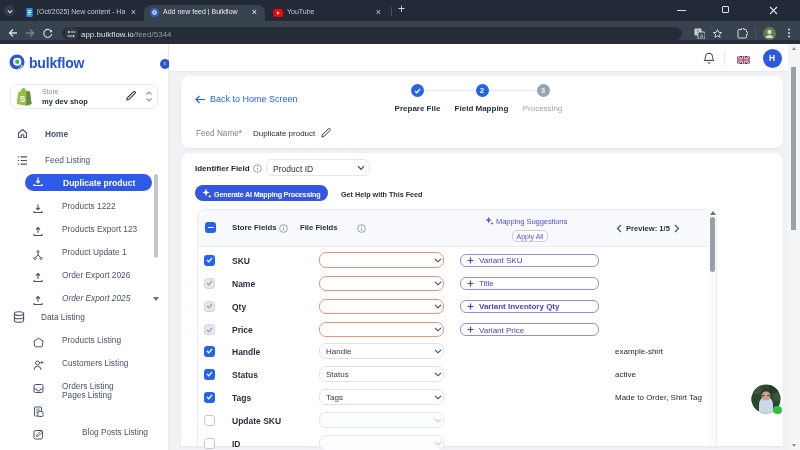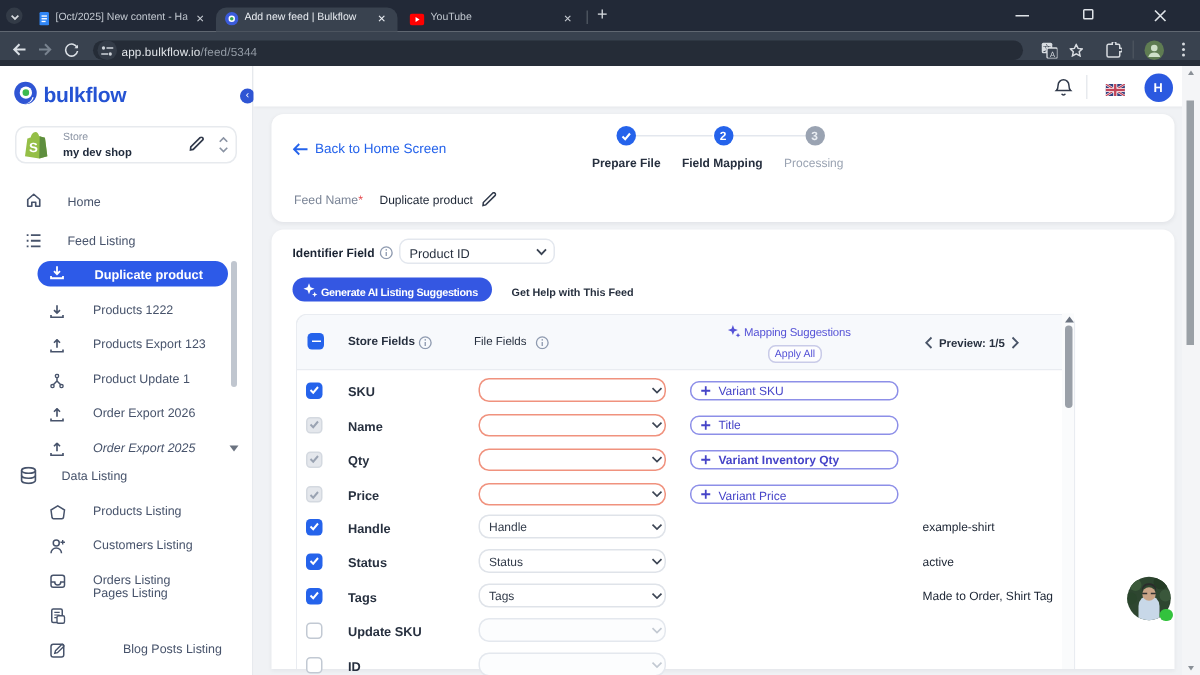--- a/index.html
+++ b/index.html
@@ -142,21 +142,21 @@
   <svg class="abs" style="left:126px;top:91px" width="10" height="10" viewBox="0 0 10 10">
       <path d="M1 9 L2.8 8.6 L9 2.4 A1.1 1.1 0 0 0 7.4 0.8 L1.2 7 Z" fill="none" stroke="#30394a" stroke-width="1.1"></path>
     </svg>
   <svg class="abs" style="left:145px;top:91px" width="8" height="11" viewBox="0 0 8 11">
       <path d="M1.5 3.5 L4 1 L6.5 3.5 M1.5 7.5 L4 10 L6.5 7.5" stroke="#8a93a3" stroke-width="1.1" fill="none"></path>
     </svg>
 
   <svg class="abs" style="left:17px;top:128px" width="11" height="11" viewBox="0 0 11 11">
       <path d="M1.5 5 L5.5 1.5 L9.5 5 V9.5 H6.8 V6.8 H4.2 V9.5 H1.5 Z" fill="none" stroke="#47536b" stroke-width="1.1" stroke-linejoin="round"></path>
     </svg>
-  <div class="abs menutext" style="left:45px;top:128.5px;">Home</div>
+  <div class="abs menutext" style="left:45px;top:128.5px;font-weight:bold;">Home</div>
 
   <svg class="abs" style="left:17px;top:155px" width="11" height="11" viewBox="0 0 11 11">
       <path d="M0.8 1.8 H2 M0.8 5.5 H2 M0.8 9.2 H2 M3.6 1.8 H10 M3.6 5.5 H10 M3.6 9.2 H10" stroke="#47536b" stroke-width="1.2"></path>
     </svg>
   <div class="abs menutext" style="left:45px;top:155px;">Feed Listing</div>
 
   <div class="abs" style="left:25px;top:173.5px;width:127px;height:17px;background:#2d5ae8;border-radius:8.5px;"></div>
   <svg class="abs" style="left:33px;top:177px" width="10" height="10" viewBox="0 0 10 10">
       <path d="M5 0.5 V5.5 M3 3.8 L5 5.8 L7 3.8" stroke="#fff" stroke-width="1.2" fill="none"></path>
       <path d="M1 7 V8.5 H9 V7" stroke="#fff" stroke-width="1.2" fill="none"></path>
@@ -228,37 +228,37 @@
   <div class="abs" style="left:273px;top:163.5px;font-size:8.5px;color:#27303f;">Product ID</div>
   <svg class="abs" style="left:357px;top:165px" width="8" height="6" viewBox="0 0 8 6">
       <path d="M1 1.2 L4 4.4 L7 1.2" stroke="#3c4554" stroke-width="1.2" fill="none"></path>
     </svg>
 
   <div class="abs" style="left:195px;top:185px;width:133px;height:16px;background:#3457e2;border-radius:8px;"></div>
   <svg class="abs" style="left:202px;top:188px" width="10" height="10" viewBox="0 0 10 10">
       <path d="M4 0.8 L5 3.5 L7.7 4.5 L5 5.5 L4 8.2 L3 5.5 L0.3 4.5 L3 3.5 Z" fill="#fff"></path>
       <path d="M7.8 6.5 L8.3 7.8 L9.6 8.3 L8.3 8.8 L7.8 10.1 L7.3 8.8 L6 8.3 L7.3 7.8 Z" fill="#fff"></path>
     </svg>
-  <div class="abs" style="left:214px;top:189.5px;font-size:7.2px;font-weight:bold;color:#fff;letter-spacing:-0.2px;white-space:nowrap;">Generate AI Listing Suggestions</div>
+  <div class="abs" style="left:214px;top:189.5px;font-size:7.2px;font-weight:bold;color:#fff;letter-spacing:-0.2px;white-space:nowrap;">Generate AI Mapping Processing</div>
   <div class="abs" style="left:341px;top:189.5px;font-size:7.2px;font-weight:bold;color:#27303f;letter-spacing:0px;white-space:nowrap;">Get Help with This Feed</div>
 
   <div class="abs" style="left:197px;top:209px;width:520px;height:237px;background:#fff;border:1px solid #e9ecf1;border-bottom:none;border-radius:8px 8px 0 0;"></div>
   <div class="abs" style="left:198px;top:210px;width:518px;height:37px;background:#f7f9fc;border-radius:7px 7px 0 0;border-bottom:1px solid #e9ecf1;"></div>
 
   <div class="abs" style="left:205px;top:222px;width:11px;height:11px;background:#2563eb;border-radius:3px;"></div>
   <div class="abs" style="left:207.5px;top:226.7px;width:6px;height:1.6px;background:#fff;"></div>
   <div class="abs" style="left:232px;top:223px;font-size:7.8px;font-weight:bold;color:#27303f;">Store Fields</div>
   <div class="abs infoi" style="left:279px;top:223.5px;">
       <svg width="9" height="9" viewBox="0 0 9 9">
         <circle cx="4.5" cy="4.5" r="3.9" fill="none" stroke="#8f9bb0" stroke-width="0.9"></circle>
         <path d="M4.5 4 V6.6" stroke="#8f9bb0" stroke-width="0.9"></path>
         <circle cx="4.5" cy="2.6" r="0.55" fill="#8f9bb0"></circle>
       </svg>
     </div>
-  <div class="abs" style="left:316px;top:223px;font-size:7.7px;font-weight:normal;color:#27303f;">File Fields</div>
+  <div class="abs" style="left:300px;top:223px;font-size:7.7px;font-weight:bold;color:#27303f;">File Fields</div>
   <div class="abs infoi" style="left:356.5px;top:223.5px;">
       <svg width="9" height="9" viewBox="0 0 9 9">
         <circle cx="4.5" cy="4.5" r="3.9" fill="none" stroke="#8f9bb0" stroke-width="0.9"></circle>
         <path d="M4.5 4 V6.6" stroke="#8f9bb0" stroke-width="0.9"></path>
         <circle cx="4.5" cy="2.6" r="0.55" fill="#8f9bb0"></circle>
       </svg>
     </div>
 
   <svg class="abs" style="left:485px;top:216px" width="9" height="9" viewBox="0 0 10 10">
       <path d="M4 0.8 L5 3.5 L7.7 4.5 L5 5.5 L4 8.2 L3 5.5 L0.3 4.5 L3 3.5 Z" fill="#5552d6"></path>

